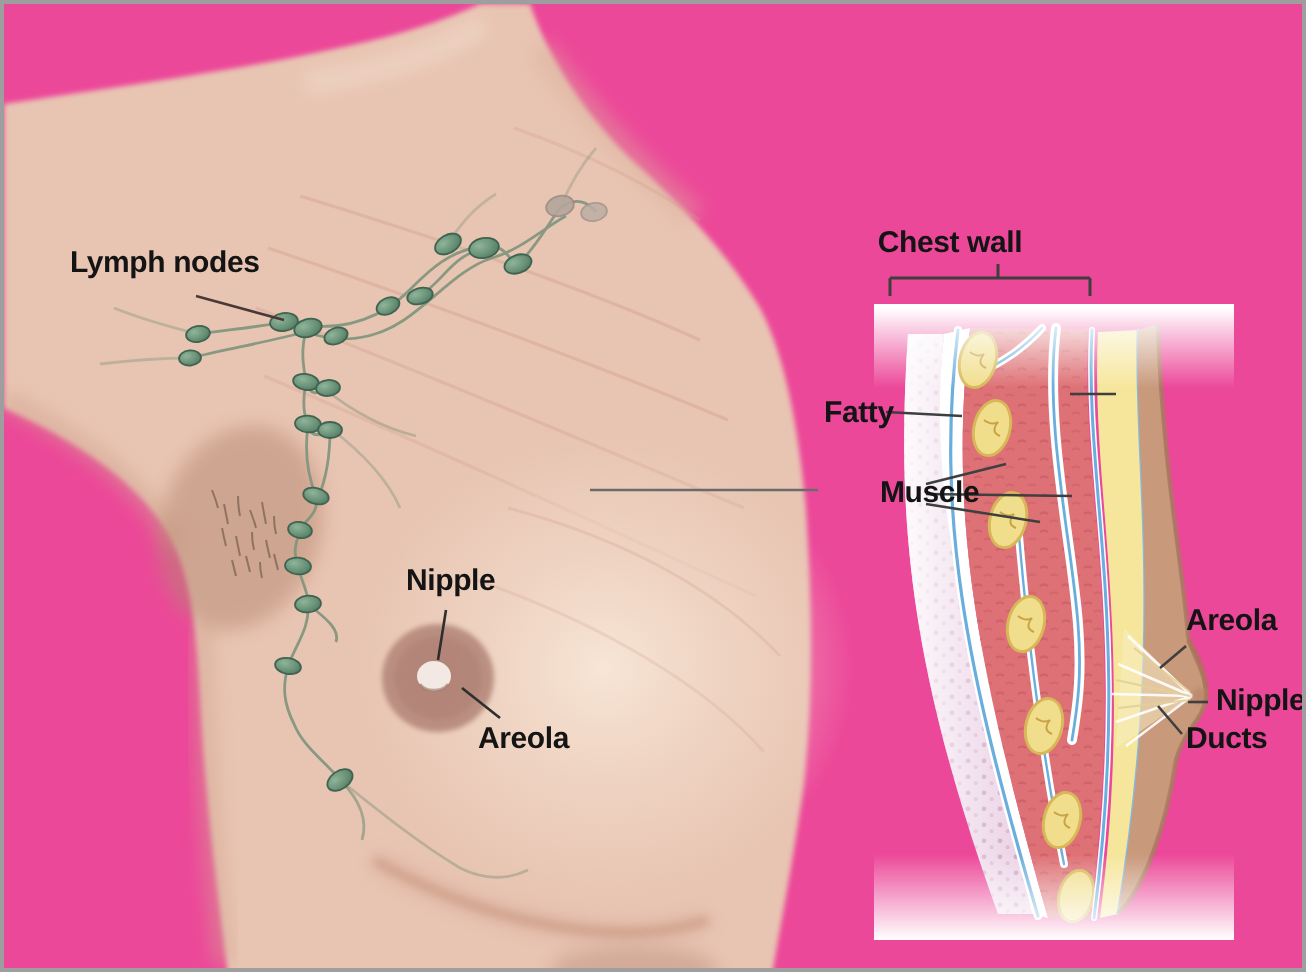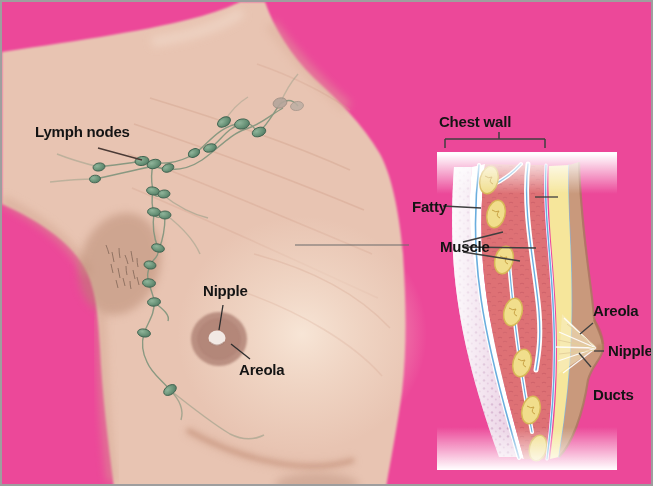--- a/index.html
+++ b/index.html
@@ -271,15 +271,15 @@
 
 <div class="lbl" style="left:33px;top:121px;">Lymph nodes</div>
 <div class="lbl" style="left:201px;top:280px;">Nipple</div>
 <div class="lbl" style="left:237px;top:359px;">Areola</div>
 
 <div class="lbl center" style="left:473px;top:111px;">Chest wall</div>
 <div class="lbl" style="left:410px;top:196px;">Fatty</div>
 <div class="lbl" style="left:410px;top:236px;margin-left:28px;">Muscle</div>
 <div class="lbl" style="left:591px;top:300px;">Areola</div>
 <div class="lbl" style="left:606px;top:340px;">Nipple</div>
-<div class="lbl" style="left:591px;top:384px;">Ducts</div>
+<div class="lbl" style="left:591px;top:359px;">Ducts</div>
 
 </div>
 
 </body></html>

